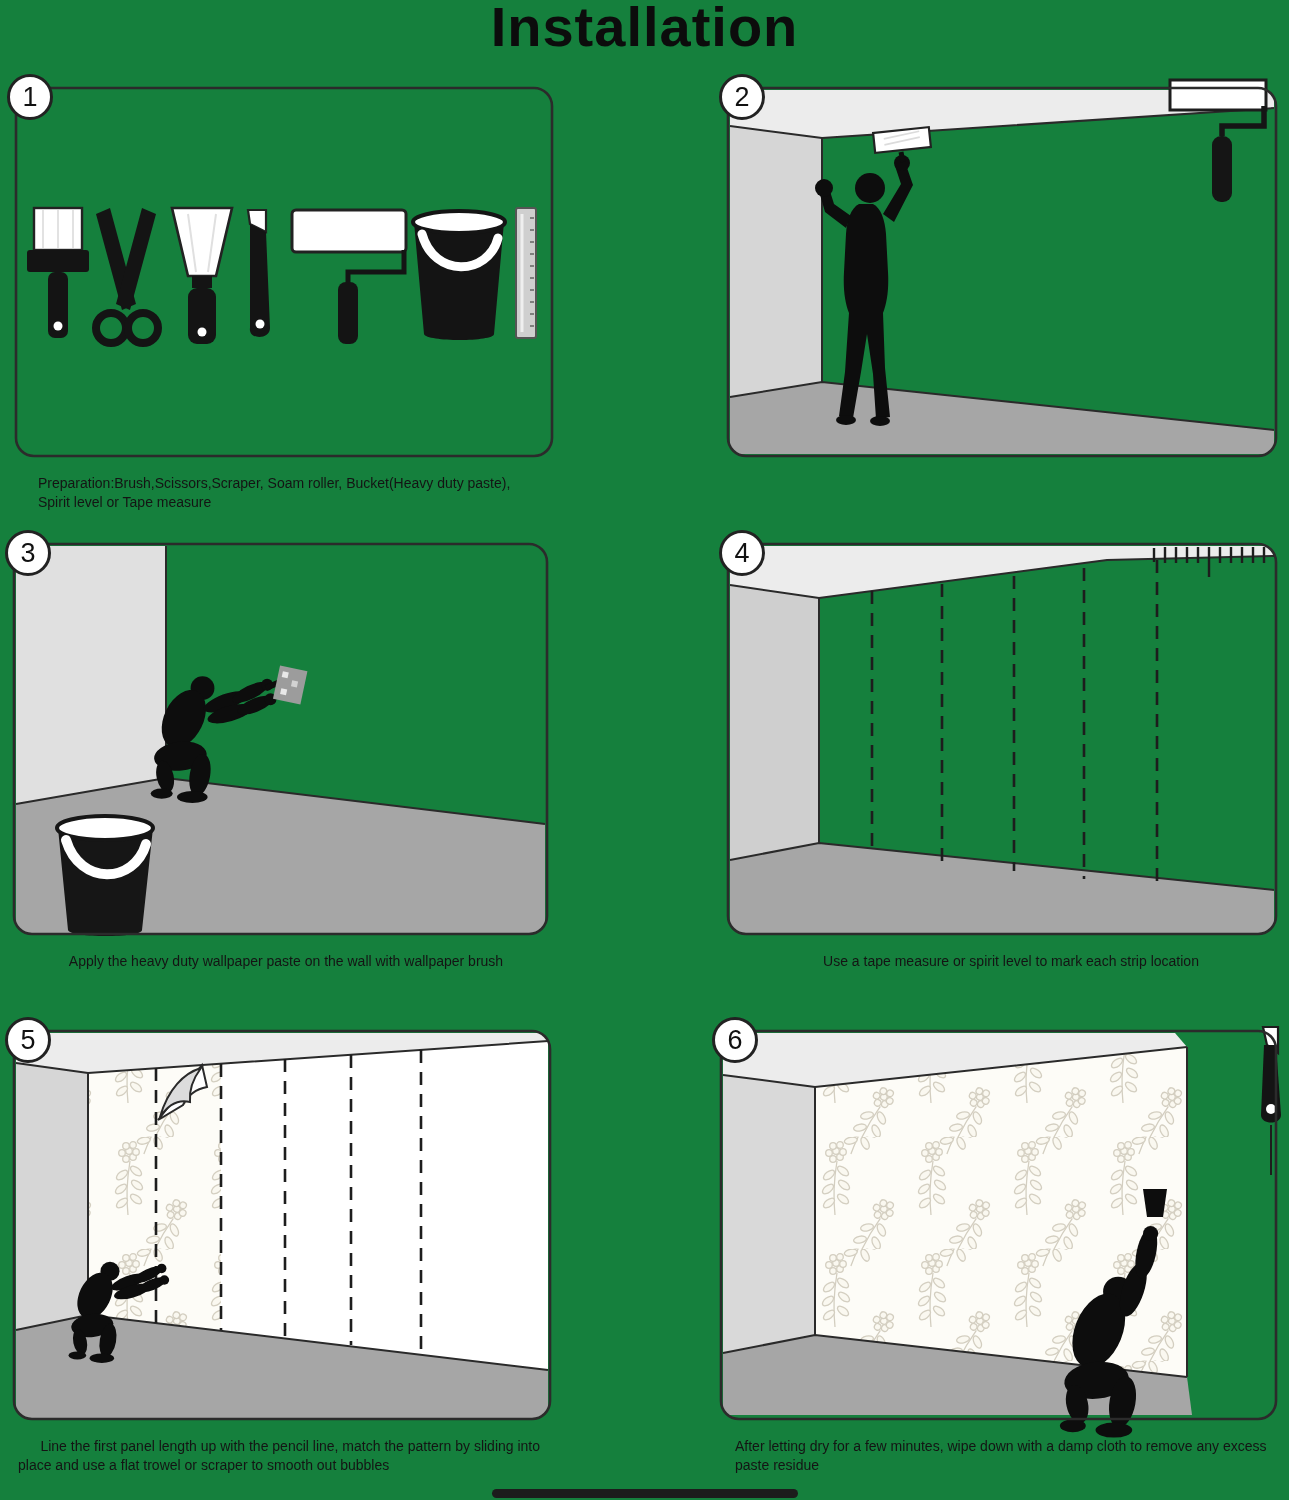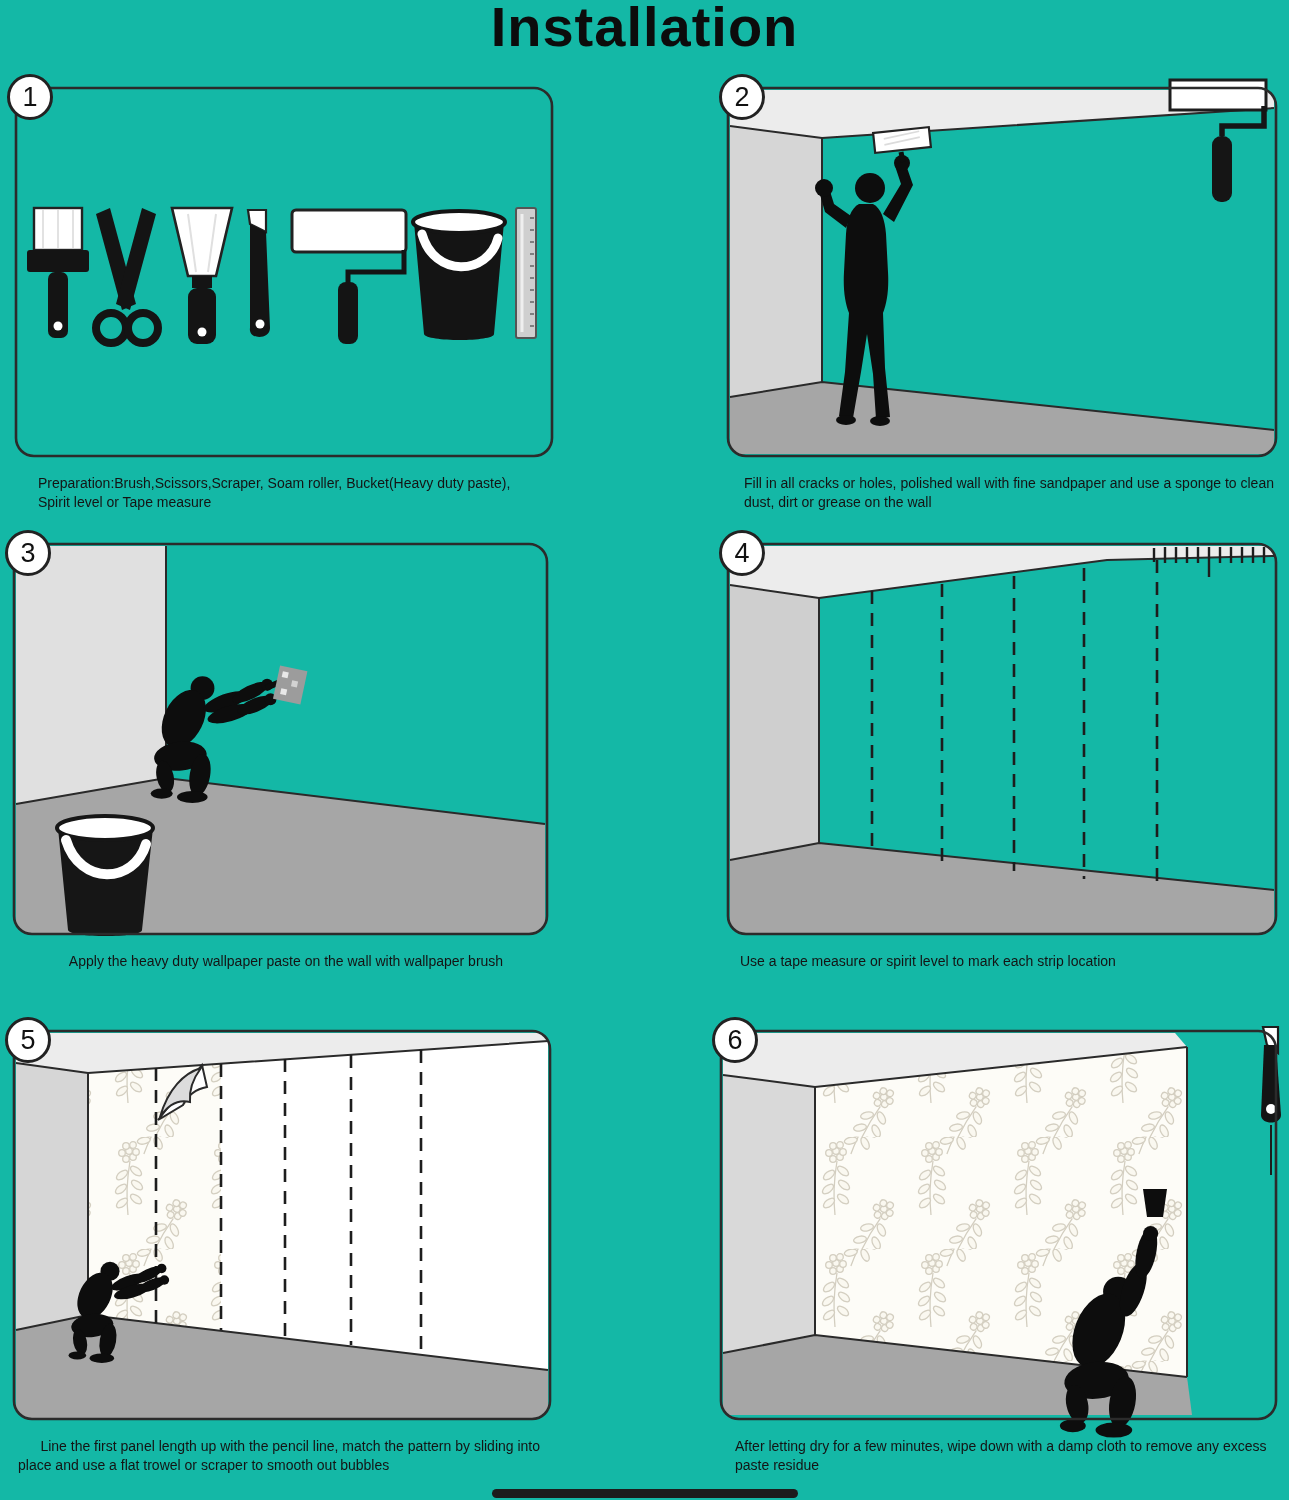--- a/index.html
+++ b/index.html
@@ -1,16 +1,16 @@
 <!DOCTYPE html>
 <html><head>
 <meta charset="utf-8">
 <style>
   html,body{margin:0;padding:0;background:#fff;}
-  .page{position:relative;width:1289px;height:1500px;background:#14b8a6;overflow:hidden;
+  .page{position:relative;width:1289px;height:1500px;background:#15803d;overflow:hidden;
         font-family:"Liberation Sans", sans-serif;color:#111;}
   .title{position:absolute;top:-6px;left:0;width:100%;text-align:center;
          font-size:56px;font-weight:700;letter-spacing:1px;color:#0c0c0c;}
   .step{position:absolute;}
   .figwrap{position:relative;}
   .figwrap svg{display:block;overflow:visible;}
   .badge{position:absolute;left:-3px;top:-8px;width:46px;height:46px;border-radius:50%;
          background:#fff;border:3px solid #222;box-sizing:border-box;
          display:flex;align-items:center;justify-content:center;
          font-size:27px;font-weight:400;color:#111;z-index:3;}
@@ -176,21 +176,20 @@
         </g>
         <g>
           <rect x="152" y="48" width="56" height="20" fill="#fff" stroke="#222" stroke-width="2.2" transform="rotate(-6 180 58)"></rect>
           <path d="M162,55 l36,-4 M162,61 l36,-4" stroke="#dcdcdc" stroke-width="1.6" transform="rotate(-6 180 58)"></path>
           <path d="M179,70 L181,80" stroke="#0d0d0d" stroke-width="5"></path>
         </g>
         <rect class="border-rect" x="6" y="6" width="548" height="368" rx="18"></rect>
       </svg>
       <div class="badge">2</div>
     </div>
-    <p class="caption" style="max-width:552px;padding-left:22px;">Fill in all cracks or holes, polished wall with fine sandpaper and use a sponge to clean dust, dirt or grease on the wall</p>
   </div>
 
   <div class="step" style="left:8px;top:538px;width:545px;">
     <div class="figwrap">
       <svg viewBox="0 0 545 402" width="545" height="402">
         <defs>
             <clipPath id="clip3">
               <rect x="6" y="6" width="533" height="390" rx="18"></rect>
             </clipPath>
           </defs>
@@ -260,21 +259,21 @@
               <path d="M509,9 v16"></path>
               <path d="M520,9 v16"></path>
             <path d="M531,9 v16"></path>
               <path d="M542,9 v16"></path>
           </g>
         </g>
         <rect class="border-rect" x="6" y="6" width="548" height="390" rx="18"></rect>
       </svg>
       <div class="badge">4</div>
     </div>
-    <p class="caption" style="max-width:560px;padding-left:18px;">Use a tape measure or spirit level to mark each strip location</p>
+    <p class="caption" style="max-width:560px;padding-left:18px;text-align:center;">Use a tape measure or spirit level to mark each strip location</p>
   </div>
 
   <div class="step" style="left:8px;top:1025px;width:548px;">
     <div class="figwrap">
       <svg viewBox="0 0 548 400" width="548" height="400">
         <defs>
             <clipPath id="clip5">
               <rect x="6" y="6" width="536" height="388" rx="18"></rect>
             </clipPath>
           </defs>

